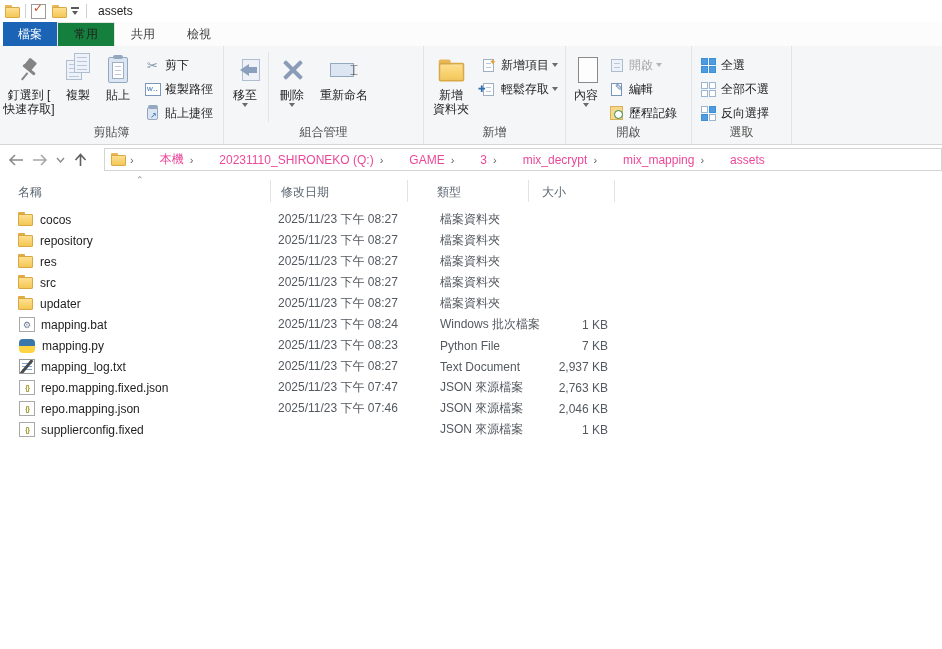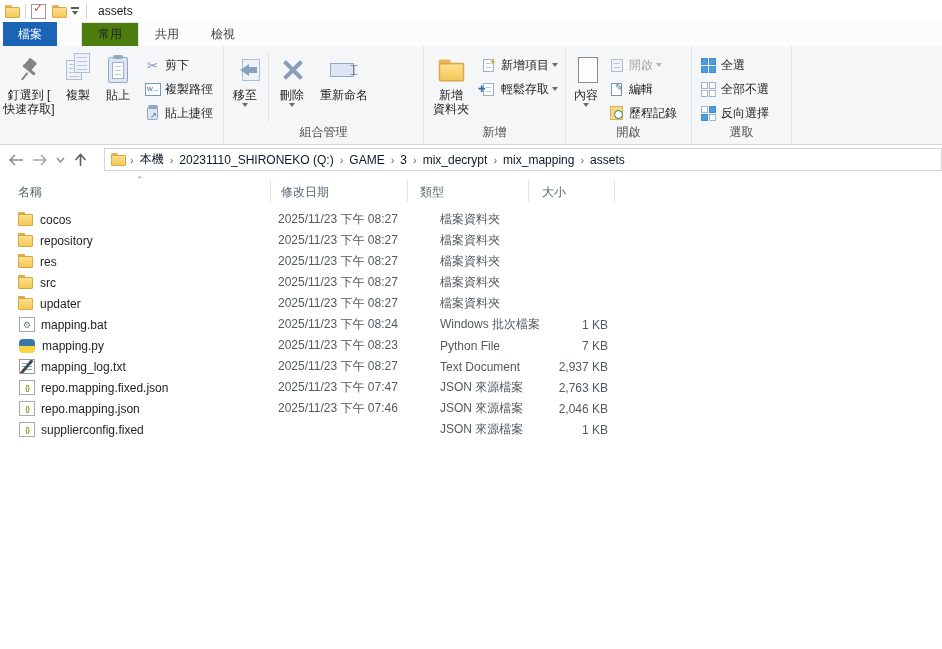--- a/index.html
+++ b/index.html
@@ -19,21 +19,21 @@
   .chk{width:13px;height:13px;background:#fff;border:1px solid #9a9a9a;position:relative;display:inline-block;}
   .chk:after{content:"✓";position:absolute;left:1px;top:-4px;color:#d04a1e;font-weight:bold;font-size:12px;}
   .qat-drop{width:11px;height:10px;position:relative;display:inline-block;margin-left:3px;}
   .qat-drop:before{content:"";position:absolute;left:1px;top:1px;width:8px;height:1.5px;background:#5a5a5a;}
   .qat-drop:after{content:"";position:absolute;left:2px;top:5px;border-left:3.5px solid transparent;border-right:3.5px solid transparent;border-top:4px solid #5a5a5a;}
 
   
   #tabrow{left:0;top:22px;width:942px;height:24px;background:#fcfcfc;display:flex;align-items:stretch;}
   #file-btn{width:54px;margin-left:3px;background:#1a63b5;color:#fff;display:flex;align-items:center;justify-content:center;}
   .rtab{padding:0 16px;display:flex;align-items:center;color:#3c3c3c;}
-  .rtab.active{background:#4d7c0f;border:1px solid #e4e4e4;border-bottom:none;color:#1f1f1f;margin-left:24px;}
+  .rtab.active{background:#15803d;border:1px solid #e4e4e4;border-bottom:none;color:#1f1f1f;}
 
   
   #ribbon{left:0;top:46px;width:942px;height:99px;background:#f5f6f7;border-bottom:1px solid #d5d6d7;box-sizing:border-box;display:flex;}
   .rgroup{position:relative;height:98px;border-right:1px solid #e2e4e6;box-sizing:border-box;padding-top:4px;}
   .rgroup .glabel{position:absolute;left:0;right:0;bottom:3px;text-align:center;color:#4e4e4e;}
   .gcontent{display:flex;align-items:flex-start;height:76px;}
   .bigbtn{display:flex;flex-direction:column;align-items:center;text-align:center;color:#1e1e1e;padding-top:2px;line-height:14px;}
   .bigbtn .bicon{height:36px;display:flex;align-items:center;justify-content:center;}
   .smallcol{display:flex;flex-direction:column;justify-content:flex-start;padding-top:3px;}
   .smallbtn{display:flex;align-items:center;height:24px;white-space:nowrap;color:#1e1e1e;}
@@ -56,21 +56,21 @@
   .grid4 i{display:block;border:1px solid #3f8fd6;box-sizing:border-box;}
   .grid4 i.f{background:#4f9be0;}
   .grid4 i.o{background:#fff;border-color:#9db6cf;}
   .arrowL{width:0;height:0;border-top:6px solid transparent;border-bottom:6px solid transparent;border-right:9px solid #8aa0bd;position:relative;}
   .arrowL:after{content:"";position:absolute;left:9px;top:-3px;width:8px;height:6px;background:#8aa0bd;}
 
   
   #navrow{left:0;top:146px;width:942px;height:27px;background:#fff;display:flex;align-items:center;}
   .navbtn{display:flex;align-items:center;justify-content:center;width:24px;height:24px;color:#8b8b8b;}
   #addrbar{position:absolute;left:104px;top:2px;width:838px;height:23px;border:1px solid #d4d4d4;background:#fff;display:flex;align-items:center;box-sizing:border-box;padding-left:6px;}
-  .crumb{padding:0 4px;color:#0f172a;white-space:nowrap;}
+  .crumb{padding:0 4px;color:#ec4899;white-space:nowrap;margin-left:20px;}
   .crumb-chev{color:#5f5f5f;padding:0 2px;font-size:11px;}
 
   
   #colhead{left:0;top:180px;width:942px;height:22px;color:#5b6670;}
   #colhead .h{position:absolute;top:4px;}
   #colhead .sep{position:absolute;top:0;width:1px;height:22px;background:#e3e3e3;}
   #sortcaret{position:absolute;left:136px;top:-5px;color:#8a8a8a;font-size:9px;}
   #rows{left:0;top:209px;width:900px;}
   .row{position:relative;height:21px;}
   .cell{position:absolute;top:0;height:21px;display:flex;align-items:center;white-space:nowrap;}
@@ -165,20 +165,21 @@
         <div class="smallbtn">
           <span class="sicon">
               <span class="clip-board" style="width:11px;height:13px;">
                 <span style="position:absolute;left:2px;top:3px;color:#2e6fb4;font-size:8px;">↗</span>
               </span>
             </span>
           <span>貼上捷徑</span>
         </div>
       </div>
     </div>
+    <div class="glabel">剪貼簿</div>
   </div>
 
   <div class="rgroup" style="width:200px">
     <div class="gcontent">
       <div class="bigbtn" style="width:42px">
         <span class="bicon">
           <span class="page pale" style="width:18px;height:22px;"></span>
           <span class="arrowL" style="margin-left:-20px;"></span>
         </span>
         <span>移至</span>
@@ -358,21 +359,21 @@
         <span class="crumb-chev">›</span>
         <span class="crumb">assets</span>
       </span>
   </div>
 </div>
 
 <div id="colhead" class="abs">
   <span id="sortcaret">⌃</span>
   <span class="h" style="left:18px">名稱</span>
   <span class="h" style="left:281px">修改日期</span>
-  <span class="h" style="left:420px">類型</span>
+  <span class="h" style="left:437px">類型</span>
   <span class="h" style="left:542px">大小</span>
   <span class="sep" style="left:270px"></span>
   <span class="sep" style="left:407px"></span>
   <span class="sep" style="left:528px"></span>
   <span class="sep" style="left:614px"></span>
 </div>
 
 <div id="rows" class="abs">
   <div class="row">
     <span class="cell cname">

